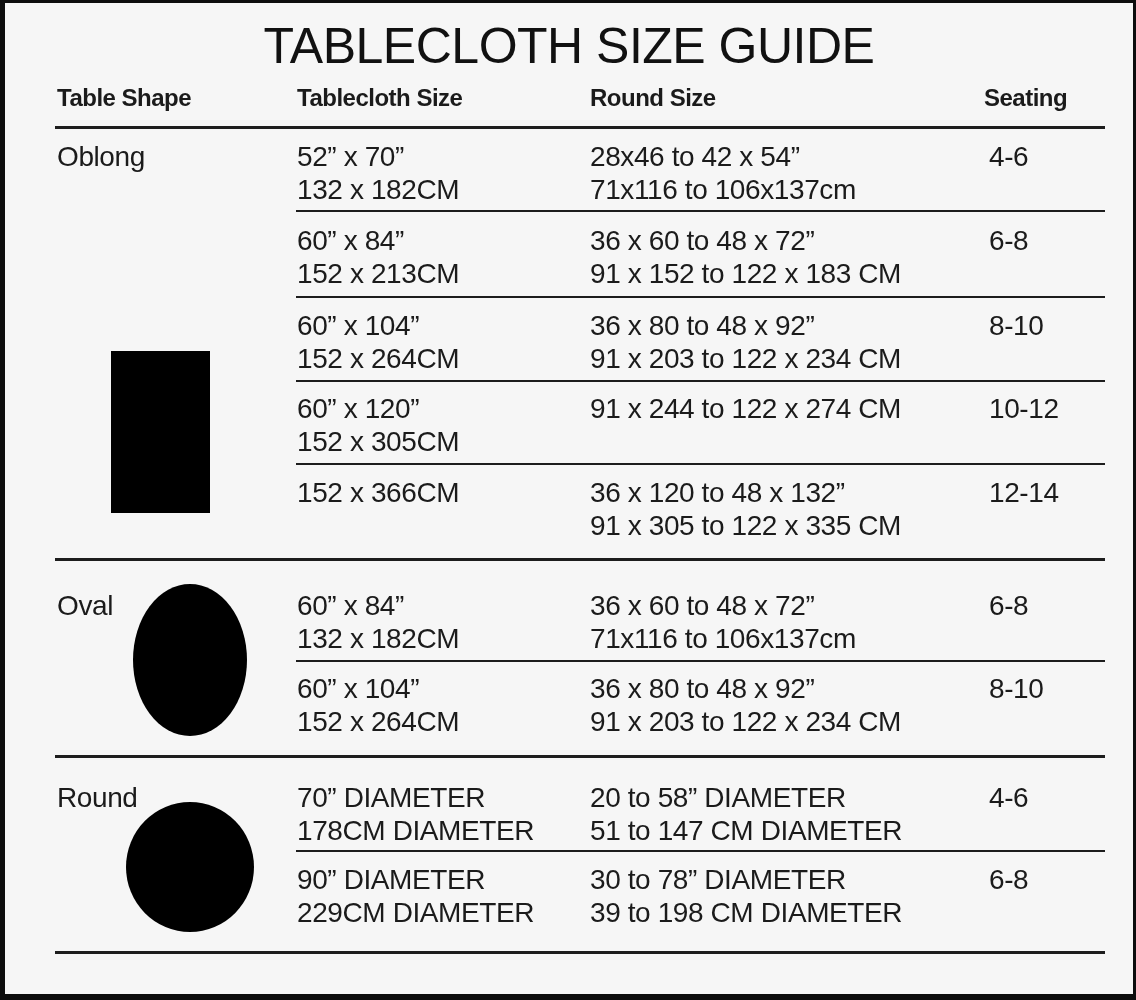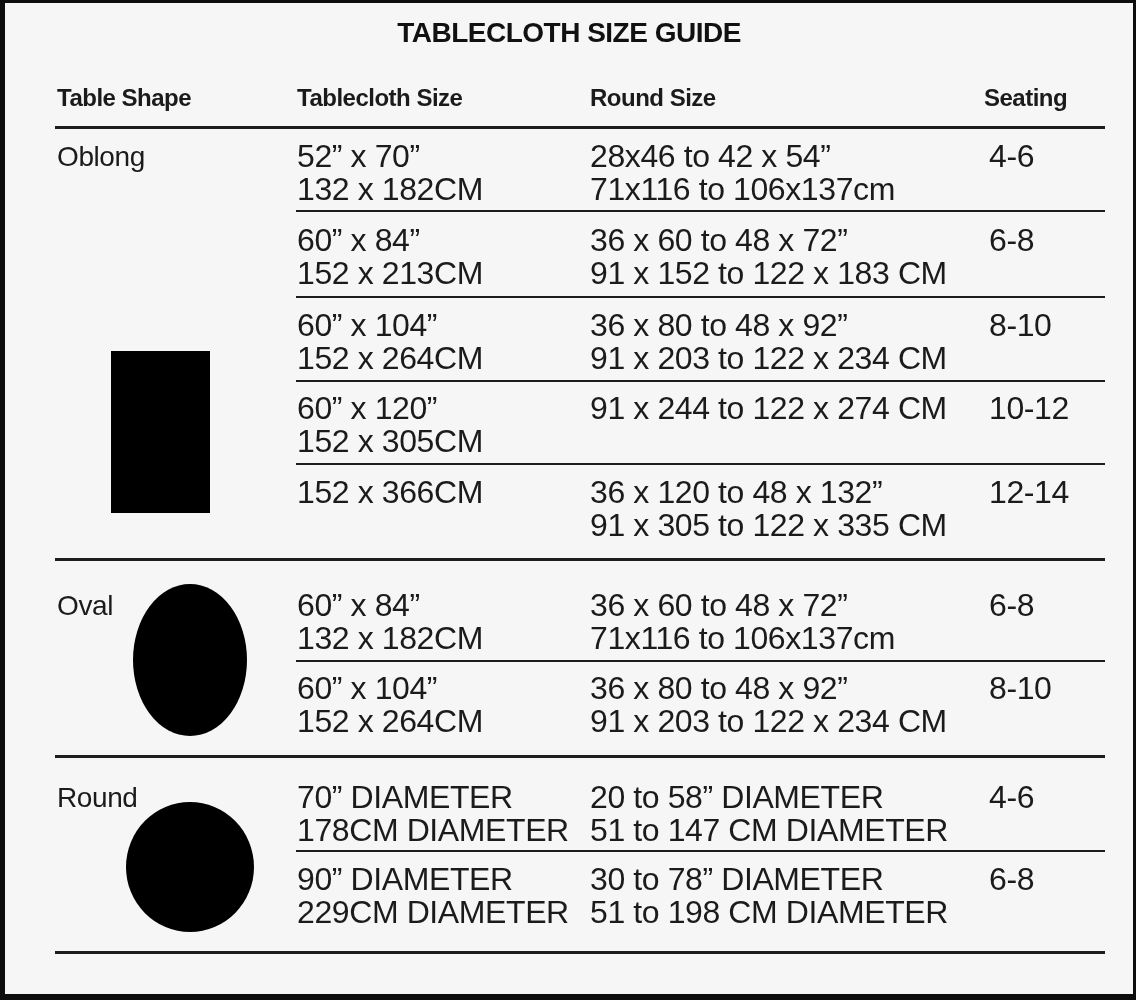--- a/index.html
+++ b/index.html
@@ -15,39 +15,39 @@
     font-family: "Liberation Sans", sans-serif;
     color: #1b1b1b;
     overflow: hidden;
   }
   .title {
     position: absolute;
     top: 14px;
     left: 0;
     width: 100%;
     text-align: center;
-    font-size: 28px;
-    font-weight: bold;
+    font-size: 50px;
+    font-weight: normal;
     letter-spacing: -0.5px;
     color: #111111;
   }
   .col-header {
     position: absolute;
     top: 81px;
     font-size: 24px;
     font-weight: bold;
     letter-spacing: -0.5px;
     white-space: nowrap;
   }
   .rule { position: absolute; background: #1d1d1d; }
   .rule-thick { height: 3px; left: 50px; width: 1050px; }
   .rule-thin  { height: 2px; left: 291px; width: 809px; }
   .cell {
     position: absolute;
-    font-size: 32px;
+    font-size: 28px;
     line-height: 33px;
     letter-spacing: -0.4px;
     white-space: nowrap;
   }
   .shape-label {
     position: absolute;
     left: 52px;
     font-size: 28px;
     line-height: 33px;
     letter-spacing: -0.4px;
@@ -173,19 +173,19 @@
   <div class="cell" style="left:984px; top:778px">4-6</div>
 
   <div class="rule rule-thin" style="top:847px"></div>
 
   <div class="cell" style="left:292px; top:860px">
     <div>90” DIAMETER</div>
     <div>229CM DIAMETER</div>
   </div>
   <div class="cell" style="left:585px; top:860px">
     <div>30 to 78” DIAMETER</div>
-    <div>51 to 198 CM DIAMETER</div>
+    <div>39 to 198 CM DIAMETER</div>
   </div>
   <div class="cell" style="left:984px; top:860px">6-8</div>
 
   <div class="rule rule-thick" style="top:948px"></div>
 
 </div>
 
 </body></html>

